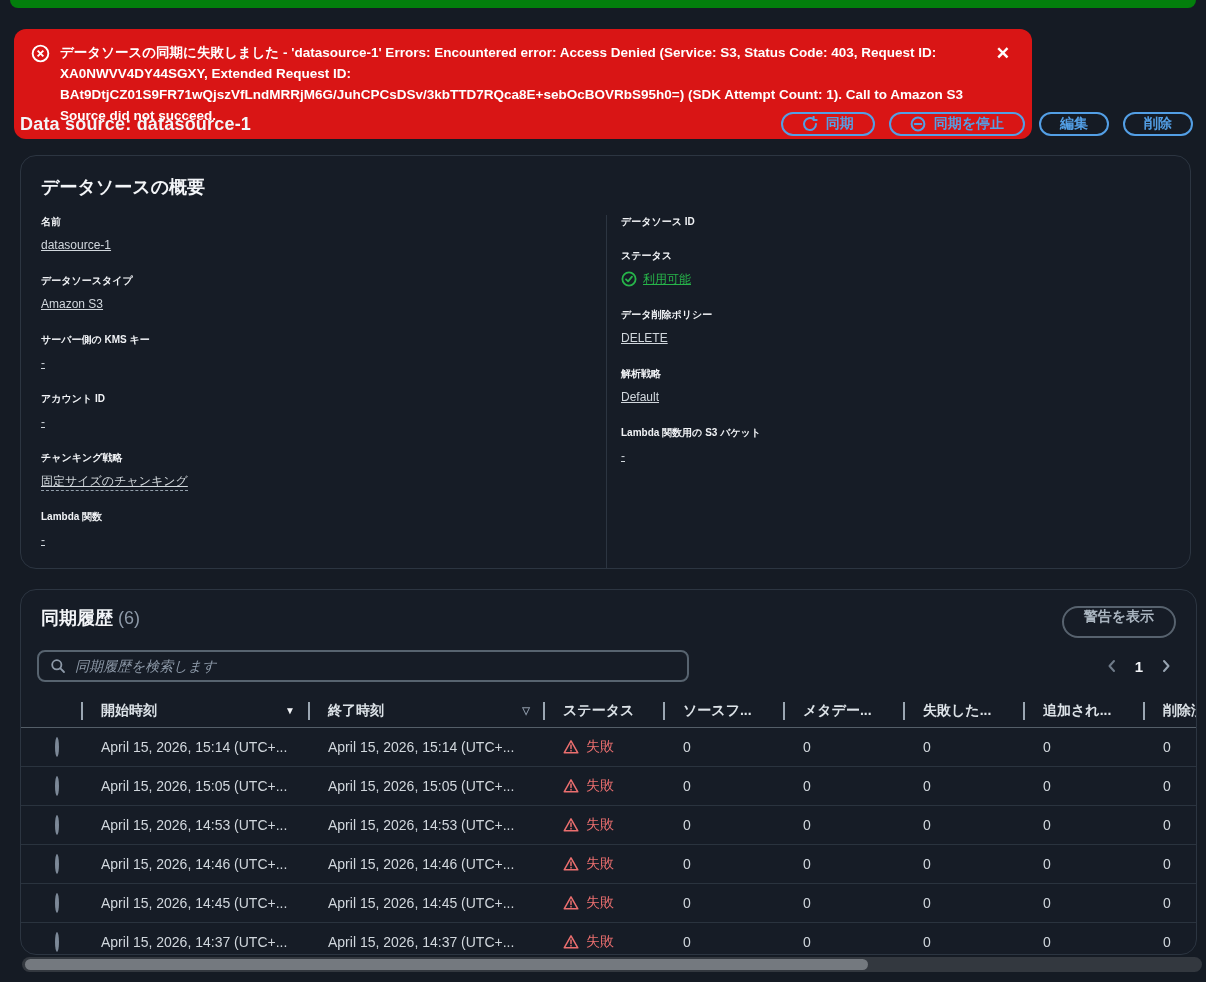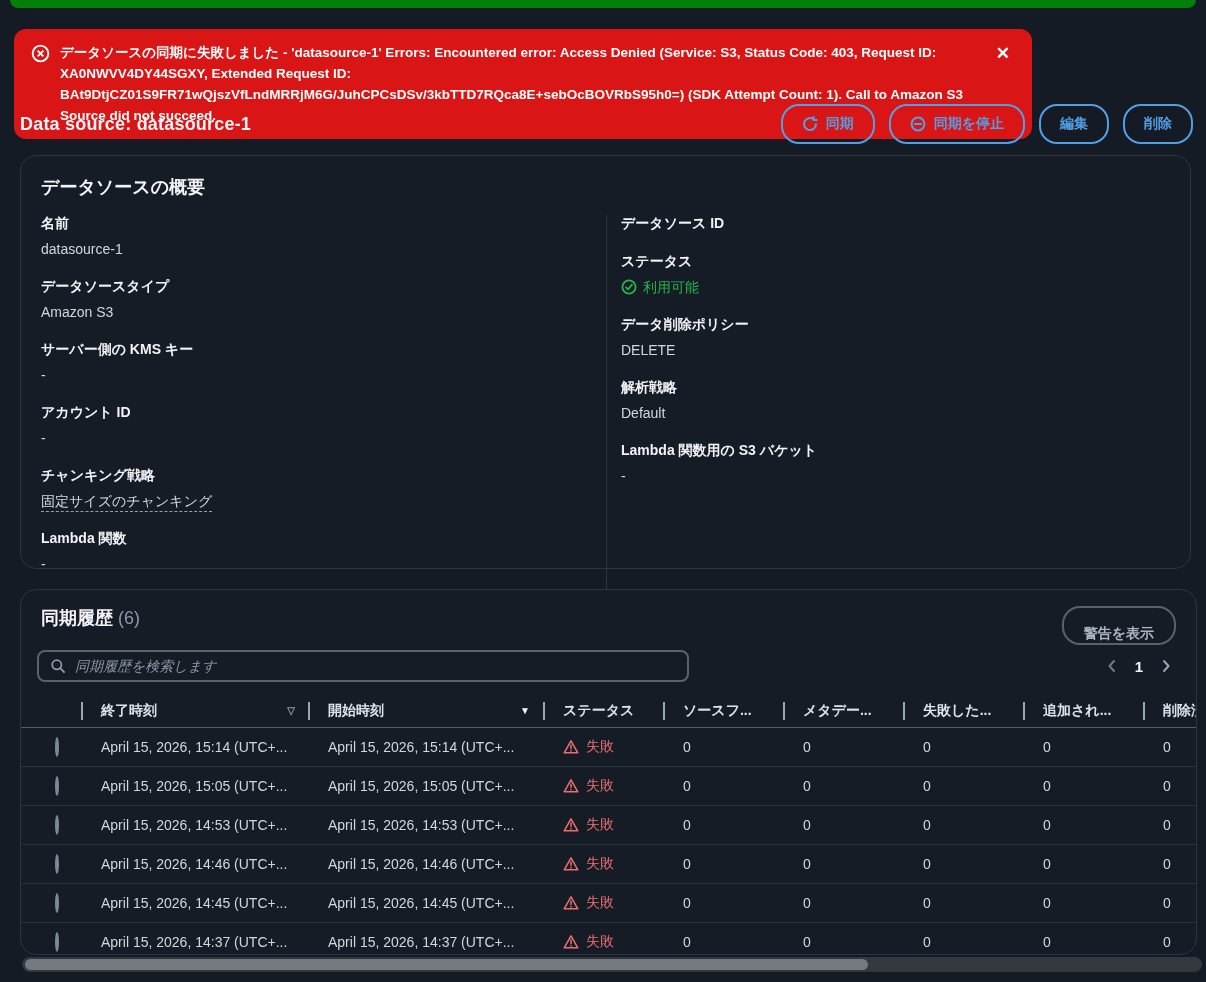--- a/index.html
+++ b/index.html
@@ -22,47 +22,47 @@
   .error-banner .err-icon { flex:0 0 auto; margin-top:2px; }
   .error-msg { width:1062px; font-size:13.5px; font-weight:700; line-height:21px; word-break:break-word; }
   .banner-close { margin-left:auto; color:#fff; font-size:17px; font-weight:700; line-height:20px;
     padding:2px 8px; cursor:pointer; }
 
   
   .page-header { position:absolute; left:20px; top:107px; width:1173px; height:34px;
     display:flex; align-items:center; }
   .page-title { font-size:18px; font-weight:700; color:#f3f5f8; letter-spacing:.2px; }
   .header-actions { margin-left:auto; display:flex; gap:14px; }
-  .btn { height:40px; border:2px solid #539fe5; border-radius:18px; background:transparent;
+  .btn { height:24px; border:2px solid #539fe5; border-radius:18px; background:transparent;
     color:#539fe5; font-weight:700; font-size:14px; font-family:inherit;
     display:flex; align-items:center; gap:8px; padding:0 19px; cursor:pointer; white-space:nowrap; }
 
   
   .panel { position:absolute; left:20px; background:#161c26; border:1px solid #2c3541;
     border-radius:16px; }
   .panel-title { font-size:18px; font-weight:700; color:#f3f5f8; }
 
   
   #overview-panel { top:155px; width:1171px; height:414px; padding:19px 20px; }
   .overview-grid { display:grid; grid-template-columns:565px 1fr; margin-top:16px; }
   .ov-col-right { border-left:1px solid #2c3541; padding-left:14px; }
   .field { margin-bottom:20px; }
-  .field-label { font-weight:700; font-size:14px; color:#f1f3f6; margin-bottom:7px; }
-  .field-value { font-size:14px; color:#d1d7dd; line-height:18px; }
+  .field-label { font-weight:700; font-size:10px; color:#f1f3f6; margin-bottom:7px; }
+  .field-value { font-size:12px; color:#d1d7dd; line-height:18px;text-decoration:underline; }
   .dash-link { color:#d4dade; border-bottom:1px dashed #94a0ac; padding-bottom:2px; cursor:pointer; }
   .copy-row { display:flex; align-items:center; gap:8px; }
   .success-row { display:flex; align-items:center; gap:6px; color:#27b54a; }
 
   
   #sync-panel { top:589px; width:1177px; height:366px; padding-top:16px; overflow:hidden; }
   .sync-head { display:flex; align-items:flex-start; padding:0 20px; height:34px; }
   .count { color:#8d99a8; font-weight:400; }
-  .btn-secondary { margin-left:auto; height:39px; border:2px solid #57626e; border-radius:18px;
+  .btn-secondary { margin-left:auto; height:32px; border:2px solid #57626e; border-radius:18px;
     background:transparent; color:#aab5c0; font-weight:700; font-size:14px; font-family:inherit;
-    padding:0 20px; cursor:pointer; display:flex; align-items:flex-end; }
+    padding:0 20px; cursor:pointer; display:flex; align-items:flex-start; }
   .toolbar { display:flex; align-items:center; padding:10px 16px 12px; }
   .search-box { width:652px; height:32px; border:2px solid #57636f; border-radius:8px;
     display:flex; align-items:center; gap:9px; padding:0 11px; }
   .search-box input { flex:1; background:transparent; border:none; outline:none;
     color:#d1d7dd; font-size:14px; font-style:italic; font-family:inherit; }
   .search-box input::placeholder { color:#8d99a8; opacity:1; }
   .pagination { margin-left:auto; display:flex; align-items:center; gap:13px; padding-right:4px; }
   .page-num { color:#f1f3f6; font-weight:700; font-size:15px; }
   .pg-btn { cursor:pointer; padding:2px; }
 
@@ -231,27 +231,27 @@
         </svg>
       </span>
     </div>
   </div>
 
   <div class="table">
     <div class="thead">
       <div class="th"></div>
       <div class="th">
         <span class="resize-handle"></span>
+        <span>開始時刻</span>
+        <span class="sort-caret">▼</span>
+      </div>
+      <div class="th">
+        <span class="resize-handle"></span>
         <span>終了時刻</span>
         <span class="sort-caret inactive">▽</span>
-      </div>
-      <div class="th">
-        <span class="resize-handle"></span>
-        <span>開始時刻</span>
-        <span class="sort-caret">▼</span>
       </div>
       <div class="th">
         <span class="resize-handle"></span>
         <span>ステータス</span>
       </div>
       <div class="th">
         <span class="resize-handle"></span>
         <span>ソースフ...</span>
       </div>
       <div class="th">

